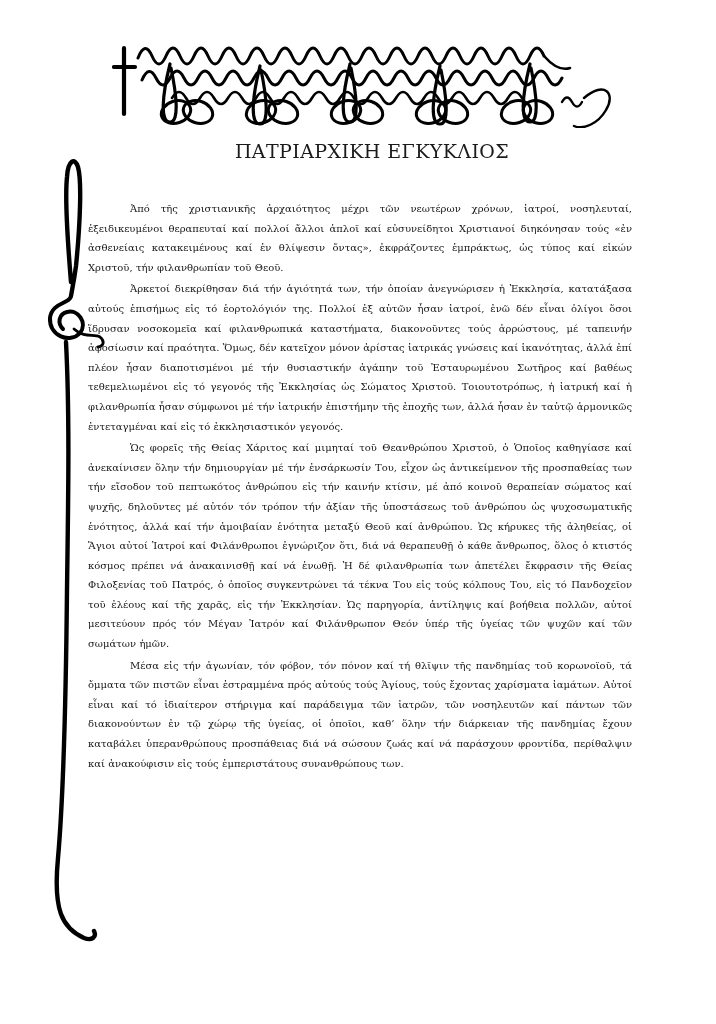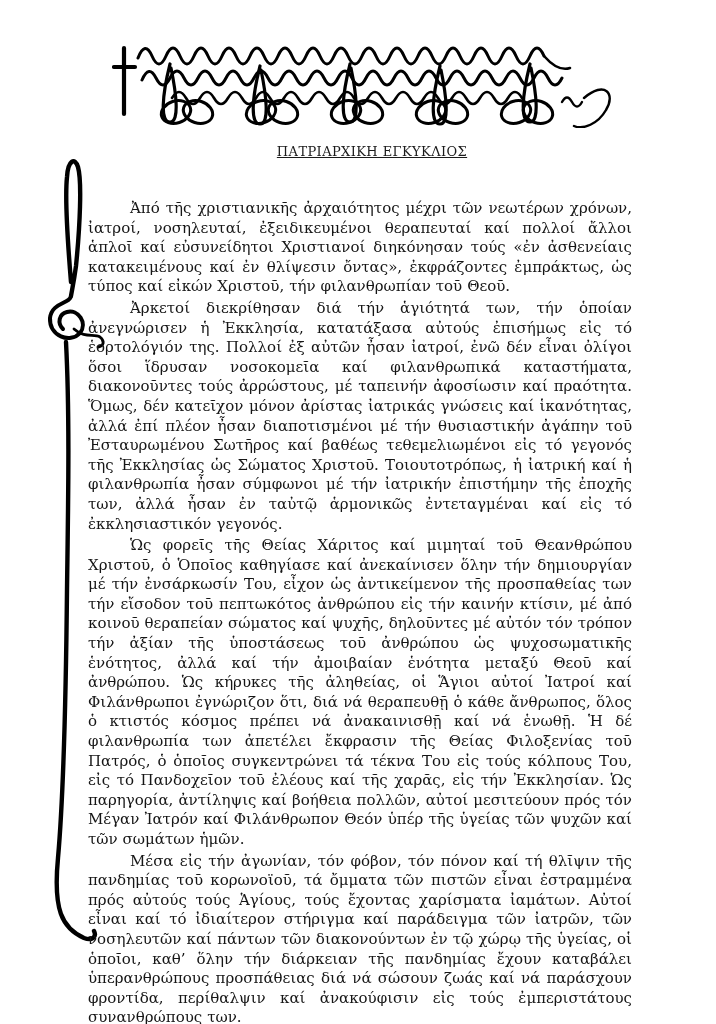--- a/index.html
+++ b/index.html
@@ -10,31 +10,30 @@
     background:#ffffff;
     overflow:hidden;
     font-family:"DejaVu Serif","Liberation Serif",serif;
     color:#161616;
   }
   .signature{position:absolute;left:112px;top:36px;width:500px;height:92px;}
   .flourish{position:absolute;left:38px;top:150px;width:72px;height:800px;}
   .title-block{
     position:absolute;left:102px;top:141px;width:540px;
     text-align:center;
-    font-size:13px;line-height:21.5px;
+    font-size:19px;line-height:21.5px;
     letter-spacing:0.4px;
     color:#1b1b1b;
-    text-decoration:underline;
   }
   .body-block{
     position:absolute;left:88px;top:199px;width:544px;
   }
   .body-block p{
     margin:0 0 2px 0;
-    font-size:15px;
+    font-size:10px;
     line-height:19.6px;
     text-align:justify;
     text-indent:42px;
     word-spacing:0.2px;
     color:#161616;
   }
   svg path, svg ellipse{fill:none;stroke:#000;stroke-linecap:round;stroke-linejoin:round;}
 </style>
 </head>
 <body>

